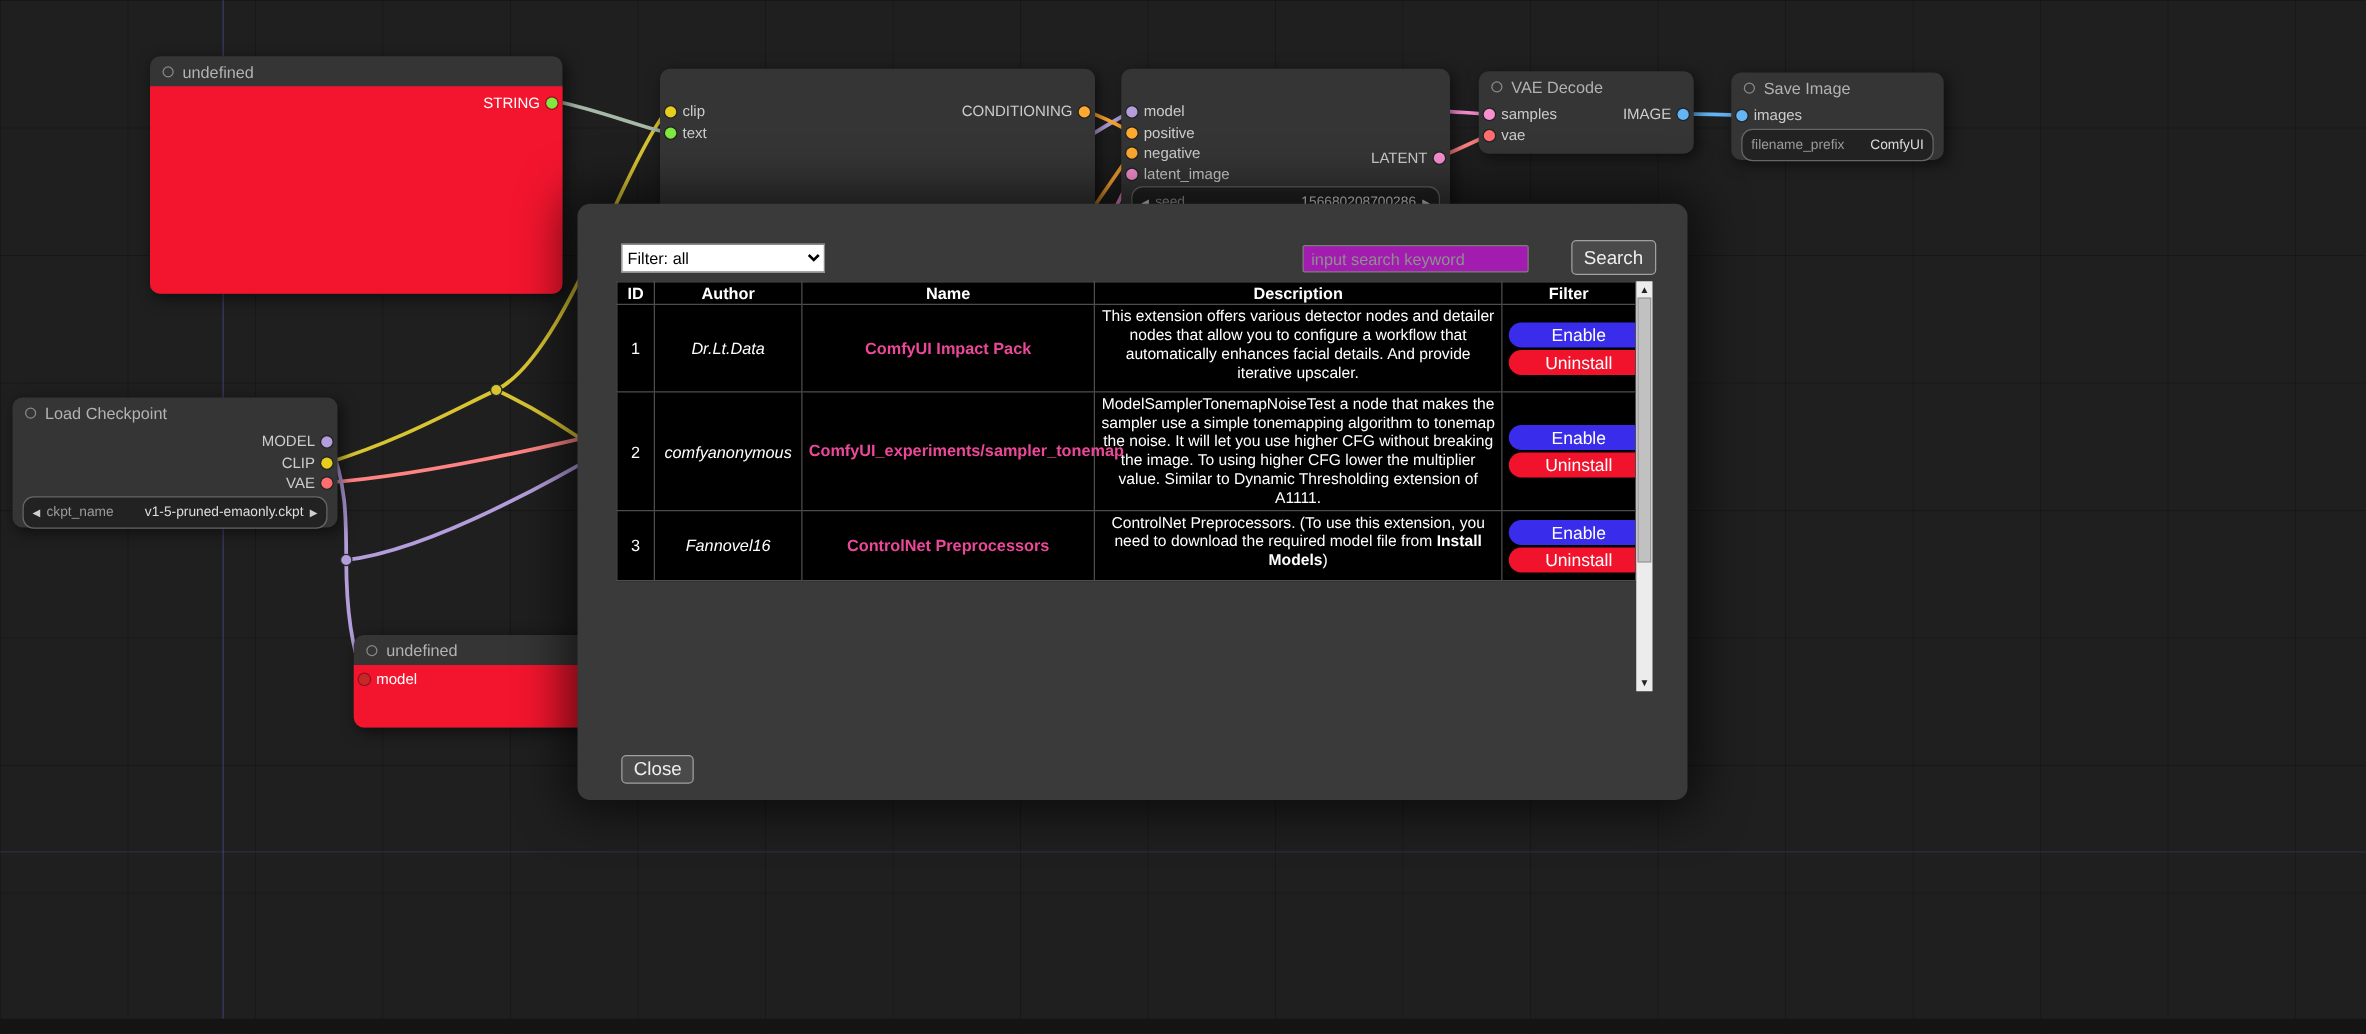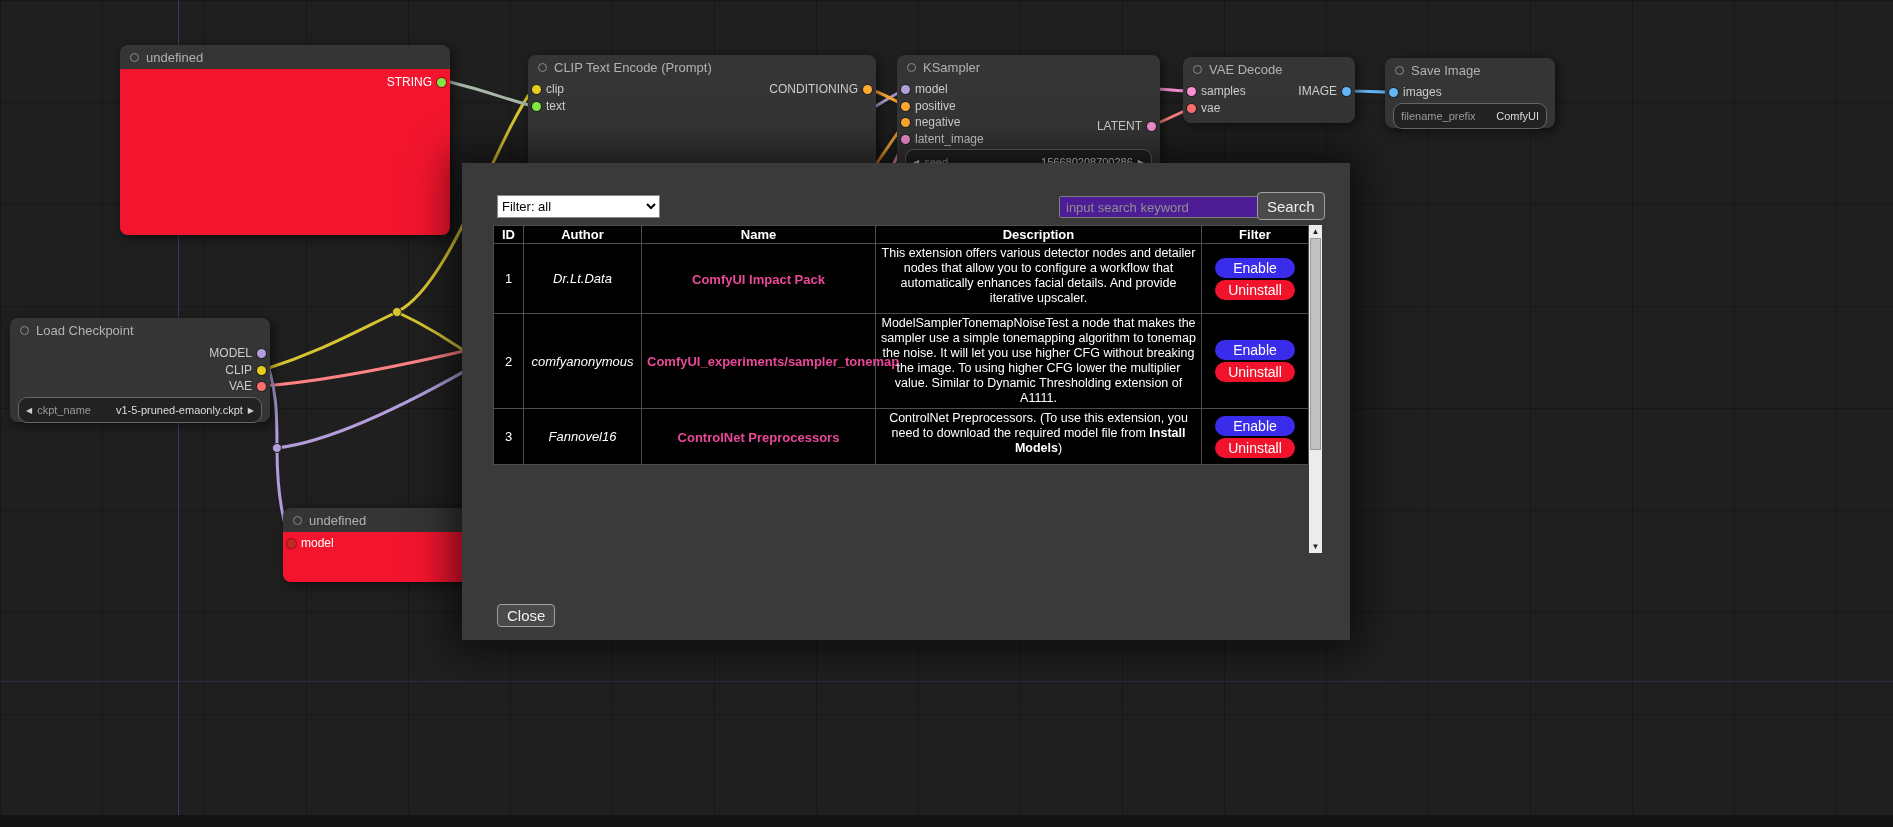--- a/index.html
+++ b/index.html
@@ -44,32 +44,32 @@
     display:flex; align-items:center; gap:5px; padding:0 7px;
     font-size:11px; color:#bbb; white-space:nowrap; overflow:hidden;
   }
   .widget .wname { color:#9a9a9a; }
   .widget .wvalue { margin-left:auto; color:#ddd; }
   .warrow { color:#cfcfcf; font-size:8px; }
 
   
   .modal {
     position:absolute; left:462px; top:163px; width:888px; height:477px;
-    background:#3a3a3a; border-radius:0; z-index:10;
+    background:#3a3a3a; border-radius:10px; z-index:10;
     box-shadow:0 0 38px 10px rgba(0,0,0,.6);
     color:#eee;
   }
   .filter-select {
     position:absolute; left:35px; top:32px; width:163px; height:23px;
     font-family:"Liberation Sans", sans-serif; font-size:13px;
     background:#fff; color:#000; border:1px solid #888;
   }
   .search-input {
-    position:absolute; left:597px; top:33px; width:208px; height:22px;
-    background:#4c1d95; border:1px solid #7d7d7d; border-radius:2px;
+    position:absolute; left:580px; top:33px; width:181px; height:22px;
+    background:#a21caf; border:1px solid #7d7d7d; border-radius:2px;
     color:#ddd; font-size:13px; padding:0 6px;
     font-family:"Liberation Sans", sans-serif;
   }
   .search-input::placeholder { color:#8f8f8f; }
   .btn {
     background:#4a4a4a; border:1px solid #a0a0a0; border-radius:4px;
     color:#eee; font-size:15px; padding:2px 9px; cursor:pointer;
     font-family:"Liberation Sans", sans-serif;
   }
   .search-btn { position:absolute; left:795px; top:29px; height:28px; }
@@ -80,21 +80,21 @@
   th, td { border:1px solid #4d4d4d; padding:2px 5px;text-align:center; }
   th { font-size:13px; font-weight:bold; text-align:center; padding:1px 4px; background:#000; }
   col.w-id{width:30px} col.w-author{width:118px} col.w-name{width:234px} col.w-desc{width:326px} col.w-install{width:107px}
   td.c-id { text-align:center; font-size:13px; }
   td.c-author { font-size:13px;font-style:italic; }
   td.c-name a { color:#ec4899; font-weight:bold; font-size:13px; text-decoration:none; }
   td.c-desc { font-size:12.5px; line-height:15px; vertical-align:top; padding:2px 4px; }
   td.c-install { text-align:center; }
   tbody tr:nth-child(1){height:70px} tbody tr:nth-child(2){height:70px} tbody tr:nth-child(3){height:56px}
   .pill {
-    display:block; width:80px; margin:2px auto; padding:2px 0;
+    display:block; width:112px; margin:2px auto; padding:2px 0;
     border:none; border-radius:10px; color:#fff; font-size:14px;
     cursor:pointer; font-family:"Liberation Sans", sans-serif;
   }
   .pill.enable { background:#3a2ceb; }
   .pill.uninstall { background:#f1122c; }
 
   .scrollbar { position:absolute; left:816px; top:0; width:13px; height:328px; background:#ececec; }
   .sb-arrow { position:absolute; left:0; width:13px; height:13px; font-size:8px; color:#222; text-align:center; line-height:13px; }
   .sb-arrow.up { top:0; }
   .sb-arrow.down { bottom:0; }
@@ -132,43 +132,35 @@
   </div>
   <div class="node-body red">
     <div class="slot out white" style="top:5px;">
       <span>STRING</span>
       <span class="dot" style="background:#80e840;"></span>
     </div>
   </div>
 </div>
 
 <div class="node" style="left:528px;top:55px;width:348px;height:120px;">
-  <div class="node-title">
-    <span class="collapse-dot"></span>
-    <span>CLIP Text Encode (Prompt)</span>
-  </div>
   <div class="slot in" style="top:26px;">
     <span class="dot" style="background:#e7cd1e;"></span>
     <span>clip</span>
   </div>
   <div class="slot in" style="top:43px;">
     <span class="dot" style="background:#80e840;"></span>
     <span>text</span>
   </div>
   <div class="slot out" style="top:26px;">
     <span>CONDITIONING</span>
     <span class="dot" style="background:#ffa931;"></span>
   </div>
 </div>
 
 <div class="node" style="left:897px;top:55px;width:263px;height:115px;">
-  <div class="node-title">
-    <span class="collapse-dot"></span>
-    <span>KSampler</span>
-  </div>
   <div class="slot in" style="top:26px;">
     <span class="dot" style="background:#b39ddb;"></span>
     <span>model</span>
   </div>
   <div class="slot in" style="top:43px;">
     <span class="dot" style="background:#ffa931;"></span>
     <span>positive</span>
   </div>
   <div class="slot in" style="top:59px;">
     <span class="dot" style="background:#ffa931;"></span>

